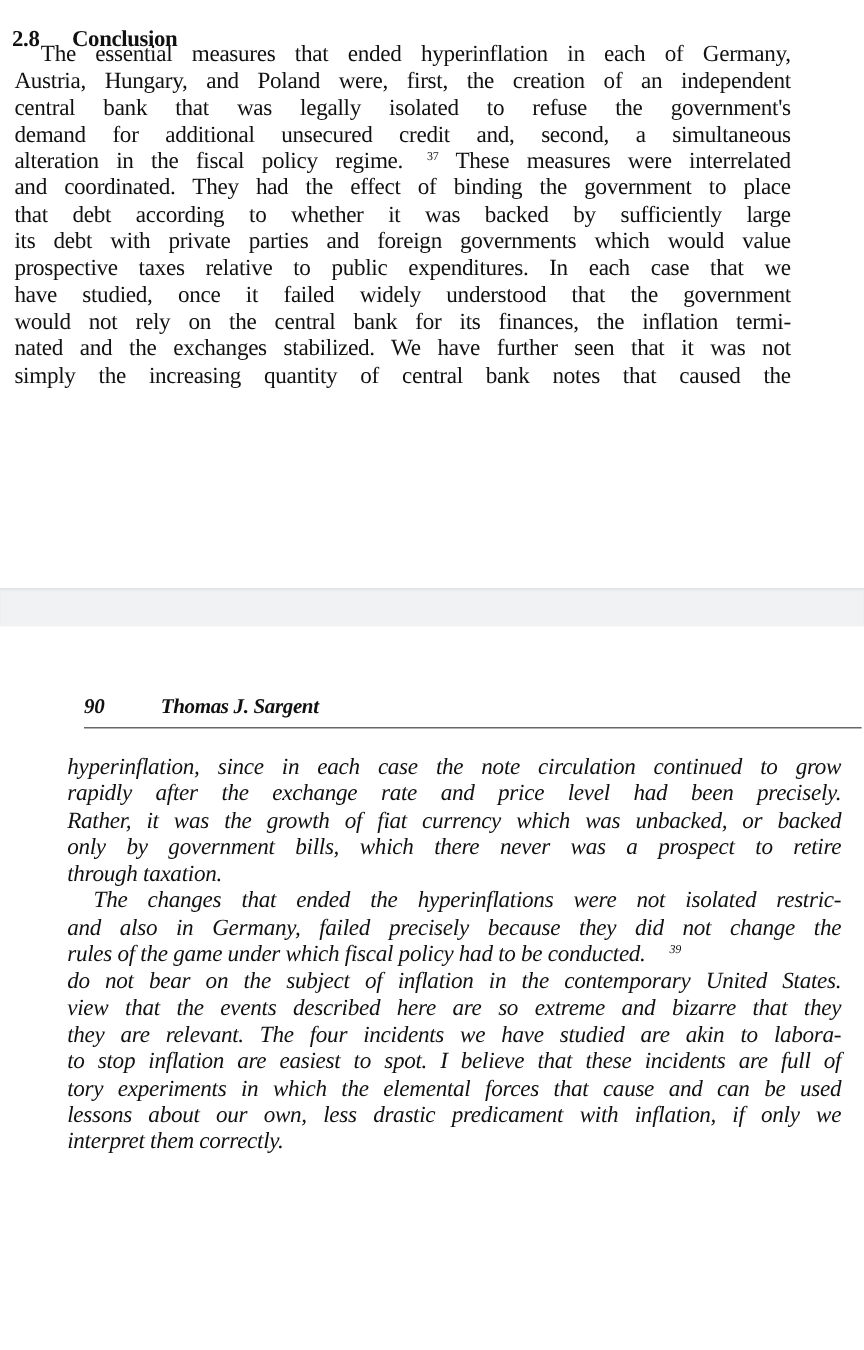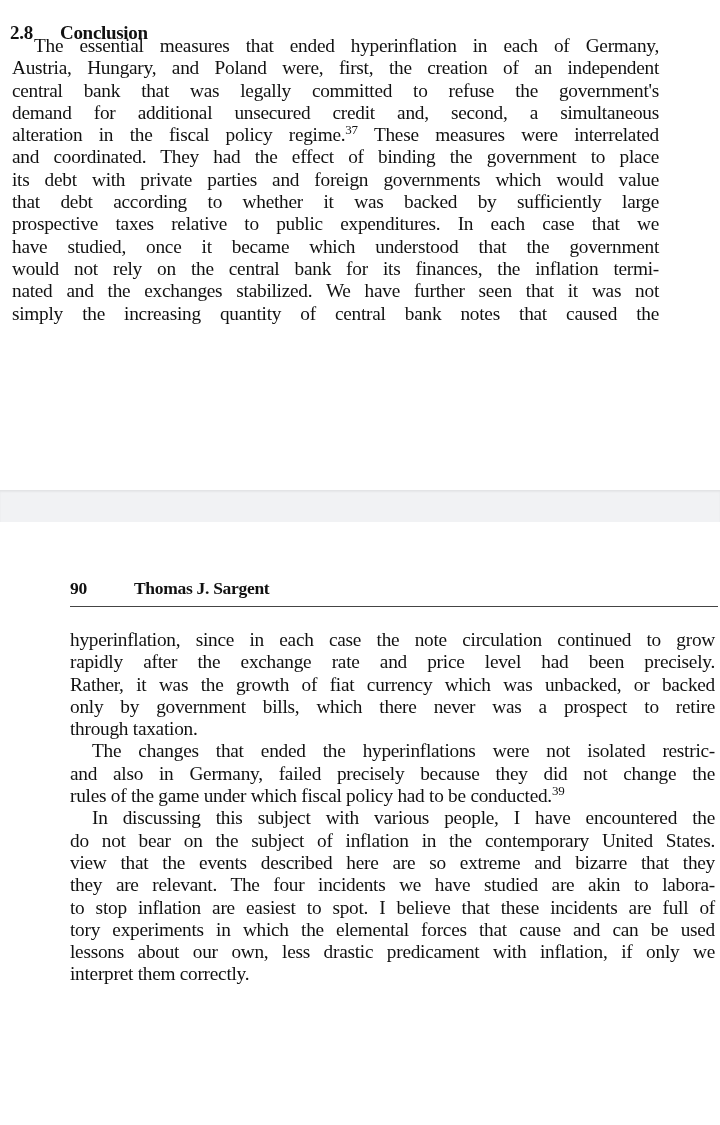--- a/index.html
+++ b/index.html
@@ -2,56 +2,56 @@
 <html><head>
 <meta charset="utf-8">
 <style>
   html, body { margin:0; padding:0; background:#ffffff; }
   body { width:720px; height:1125px; overflow:hidden; position:relative;
          font-family:"Liberation Serif","DejaVu Serif",serif; color:#111; }
   .page { position:absolute; left:0; width:720px; background:#fff; }
   .page-top { top:0; height:490px; }
   .gap { position:absolute; left:0; top:490px; width:720px; height:32px;
          background:#f1f2f4; border-top:1px solid #e3e4e6; box-shadow: inset 0 1px 2px rgba(0,0,0,0.05); }
-  .page-bottom { top:522px; height:480px; }
+  .page-bottom { top:522px; height:480px;font-style:italic; }
   .section-heading { position:absolute; left:10px; top:22px; font-weight:bold; font-size:19px;
                      letter-spacing:-0.3px; }
   .section-heading .num { display:inline-block; width:50px; }
   .body-text { position:absolute; font-size:19.3px; line-height:22.3px; text-align:justify;
                letter-spacing:-0.25px; }
   .top-text { left:12px; top:35px; width:647px; }
-  .bottom-text { left:70px; top:107px; width:645px; }
+  .bottom-text { left:56px; top:107px; width:645px; }
   .line { display:block; white-space:nowrap; text-align-last:justify; text-align:justify; }
   .line.last { text-align-last:left; }
   .indent { padding-left:22px; }
-  sup { font-size:13px; line-height:0; vertical-align:7px; }
+  sup { font-size:10px; line-height:0; vertical-align:7px;margin-left:20px; }
   .running-head { position:absolute; left:70px; top:56px; width:647px; font-weight:bold;
                   font-size:17.5px; letter-spacing:-0.3px; }
   .running-head .pno { display:inline-block; width:64px; }
   .rule { position:absolute; left:70px; top:84px; width:648px; height:0;
           border-top:1.6px solid #444; }
 </style>
 </head>
 <body>
 
 <div class="page page-top">
   <div class="section-heading">
     <span class="num">2.8</span><span>Conclusion</span>
   </div>
   <div class="body-text top-text" id="top-text">
       <span class="line indent">The essential measures that ended hyperinflation in each of Germany,</span>
       <span class="line">Austria, Hungary, and Poland were, first, the creation of an independent</span>
-      <span class="line">central bank that was legally committed to refuse the government's</span>
+      <span class="line">central bank that was legally isolated to refuse the government's</span>
       <span class="line">demand for additional unsecured credit and, second, a simultaneous</span>
       <span class="line"><span>alteration in the fiscal policy regime.</span><sup>37</sup><span> These measures were interrelated</span></span>
       <span class="line">and coordinated. They had the effect of binding the government to place</span>
+      <span class="line">that debt according to whether it was backed by sufficiently large</span>
       <span class="line">its debt with private parties and foreign governments which would value</span>
-      <span class="line">that debt according to whether it was backed by sufficiently large</span>
       <span class="line">prospective taxes relative to public expenditures. In each case that we</span>
-      <span class="line">have studied, once it became which understood that the government</span>
+      <span class="line">have studied, once it failed widely understood that the government</span>
       <span class="line">would not rely on the central bank for its finances, the inflation termi-</span>
       <span class="line">nated and the exchanges stabilized. We have further seen that it was not</span>
       <span class="line">simply the increasing quantity of central bank notes that caused the</span>
     </div>
 </div>
 
 <div class="gap"></div>
 
 <div class="page page-bottom">
   <div class="running-head">
@@ -60,21 +60,20 @@
   <div class="rule"></div>
   <div class="body-text bottom-text" id="bottom-text">
       <span class="line">hyperinflation, since in each case the note circulation continued to grow</span>
       <span class="line">rapidly after the exchange rate and price level had been precisely.</span>
       <span class="line">Rather, it was the growth of fiat currency which was unbacked, or backed</span>
       <span class="line">only by government bills, which there never was a prospect to retire</span>
       <span class="line last">through taxation.</span>
       <span class="line indent">The changes that ended the hyperinflations were not isolated restric-</span>
       <span class="line">and also in Germany, failed precisely because they did not change the</span>
       <span class="line last"><span>rules of the game under which fiscal policy had to be conducted.</span><sup>39</sup><span></span></span>
-      <span class="line indent">In discussing this subject with various people, I have encountered the</span>
       <span class="line">do not bear on the subject of inflation in the contemporary United States.</span>
       <span class="line">view that the events described here are so extreme and bizarre that they</span>
       <span class="line">they are relevant. The four incidents we have studied are akin to labora-</span>
       <span class="line">to stop inflation are easiest to spot. I believe that these incidents are full of</span>
       <span class="line">tory experiments in which the elemental forces that cause and can be used</span>
       <span class="line">lessons about our own, less drastic predicament with inflation, if only we</span>
       <span class="line last">interpret them correctly.</span>
     </div>
 </div>
 

